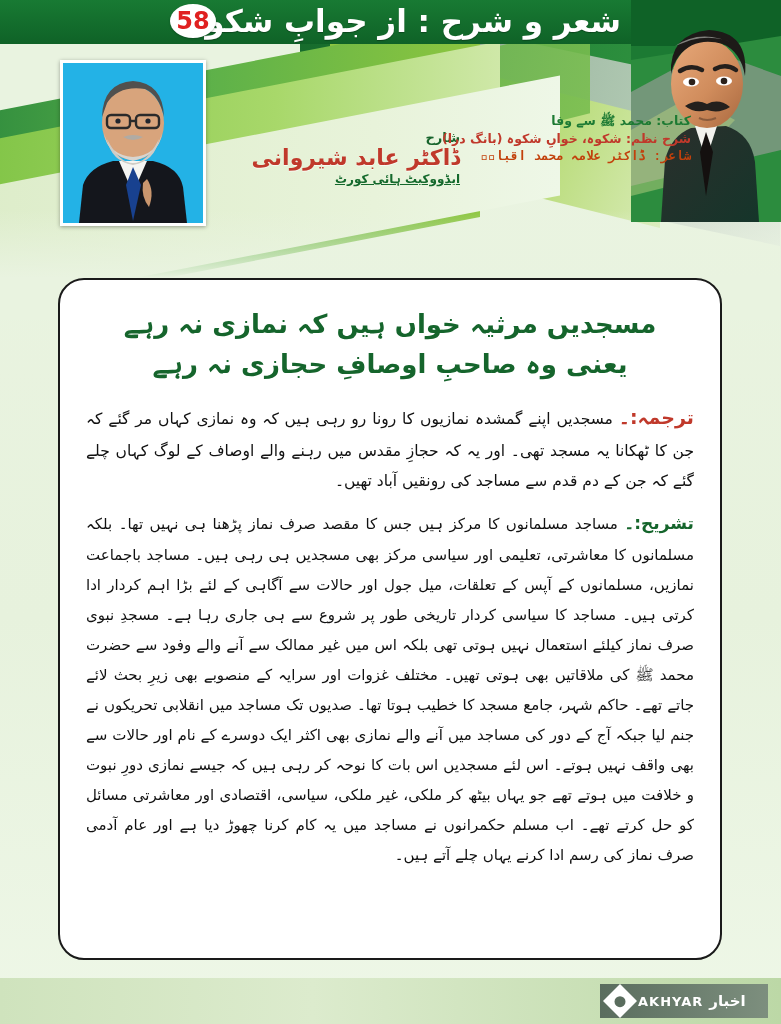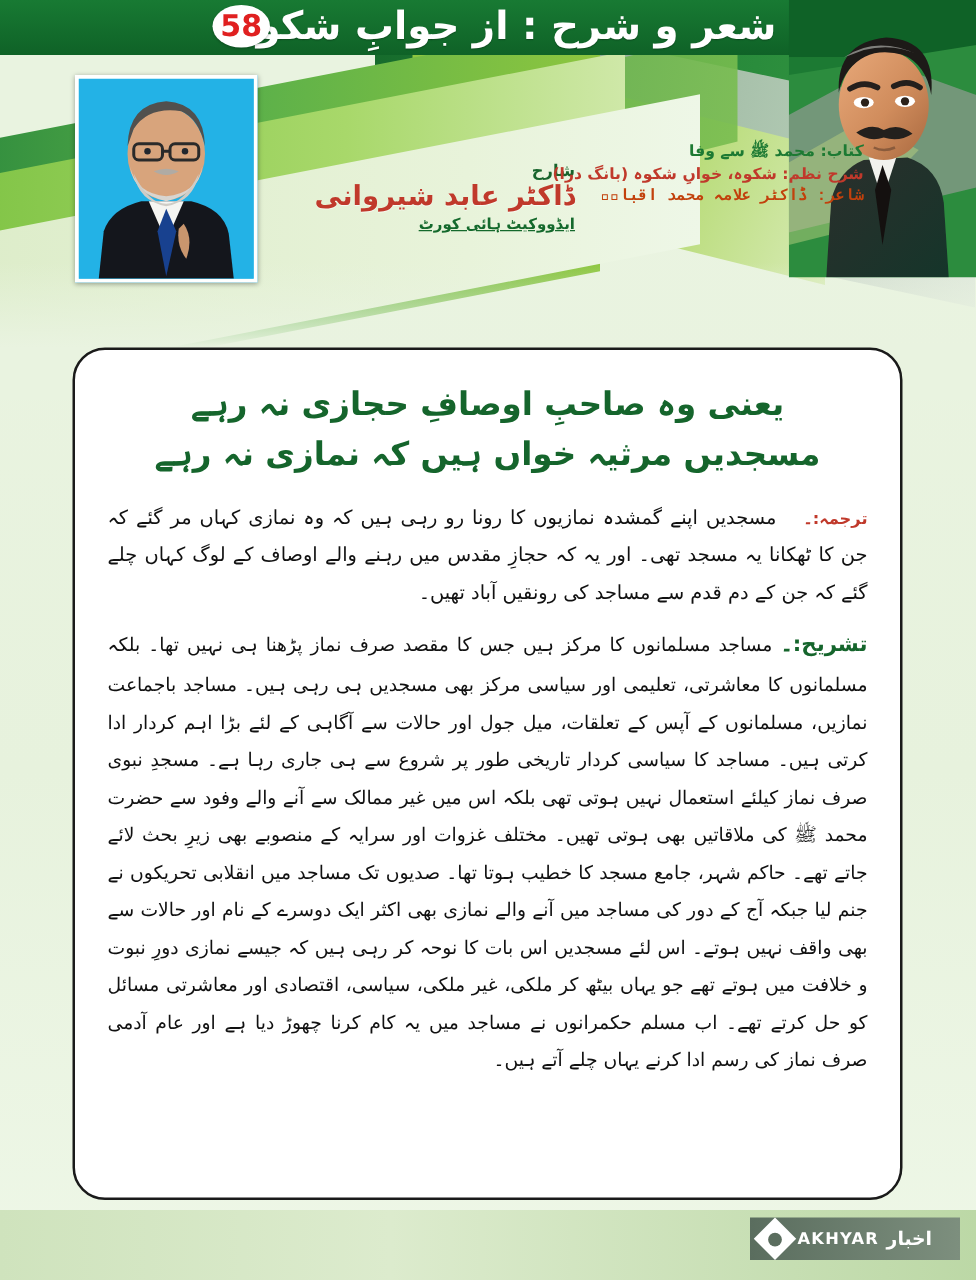--- a/index.html
+++ b/index.html
@@ -148,27 +148,27 @@
     font-size:26px;font-weight:bold;line-height:1.55;
     margin:6px 0 14px 0;
   }
   .couplet .line{white-space:nowrap;}
 
   .section{
     font-size:15.5px;line-height:1.95;color:#111;
     text-align:justify;text-align-last:right;
     margin-bottom:10px;
   }
-  .lbl-tarjuma{color:#c0392b;font-weight:bold;font-size:13px;margin-left:15px;}
+  .lbl-tarjuma{color:#c0392b;font-weight:bold;font-size:19px;}
   .lbl-tashreeh{color:#15652c;font-weight:bold;font-size:17px;}
   .section.body{font-size:15px;line-height:2.0;}
 
   
   .footer{
-    position:absolute;left:0;bottom:0;width:781px;height:56px;
+    position:absolute;left:0;bottom:0;width:781px;height:46px;
     background:linear-gradient(90deg,#cfe3bd 0%,#dcebcd 40%,#bcd8a6 100%);
     z-index:10;
   }
   .footer-logo{
     position:absolute;left:600px;top:6px;width:168px;height:34px;
     background:linear-gradient(90deg,#5a6d5e 0%,#7d8f7e 100%);
     display:flex;align-items:center;gap:6px;padding:0 8px;
     box-sizing:border-box;direction:ltr;
   }
   .diamond{
@@ -267,22 +267,22 @@
   <div class="bookinfo">
     <div class="b1">کتاب: محمد ﷺ سے وفا</div>
     <div class="b2">شرح نظم: شکوہ، خواںِ شکوہ (بانگ درا)</div>
     <div class="b3">شاعر: ڈاکٹر علامہ محمد اقبالؒ</div>
   </div>
 
 
   <div class="card">
 
     <div class="couplet">
+      <div class="line">مسجدیں مرثیہ خواں ہیں کہ نمازی نہ رہے</div>
       <div class="line">یعنی وہ صاحبِ اوصافِ حجازی نہ رہے</div>
-      <div class="line">مسجدیں مرثیہ خواں ہیں کہ نمازی نہ رہے</div>
     </div>
 
     <div class="section">
       <span class="lbl-tarjuma">ترجمہ:۔</span>
       <span>مسجدیں اپنے گمشدہ نمازیوں کا رونا رو رہی ہیں کہ وہ نمازی کہاں مر گئے کہ جن کا ٹھکانا یہ مسجد تھی۔ اور یہ کہ حجازِ مقدس میں رہنے والے اوصاف کے لوگ کہاں چلے گئے کہ جن کے دم قدم سے مساجد کی رونقیں آباد تھیں۔</span>
     </div>
 
     <div class="section body">
       <span class="lbl-tashreeh">تشریح:۔</span>
       <span>مساجد مسلمانوں کا مرکز ہیں جس کا مقصد صرف نماز پڑھنا ہی نہیں تھا۔ بلکہ مسلمانوں کا معاشرتی، تعلیمی اور سیاسی مرکز بھی مسجدیں ہی رہی ہیں۔ مساجد باجماعت نمازیں، مسلمانوں کے آپس کے تعلقات، میل جول اور حالات سے آگاہی کے لئے بڑا اہم کردار ادا کرتی ہیں۔ مساجد کا سیاسی کردار تاریخی طور پر شروع سے ہی جاری رہا ہے۔ مسجدِ نبوی صرف نماز کیلئے استعمال نہیں ہوتی تھی بلکہ اس میں غیر ممالک سے آنے والے وفود سے حضرت محمد ﷺ کی ملاقاتیں بھی ہوتی تھیں۔ مختلف غزوات اور سرایہ کے منصوبے بھی زیرِ بحث لائے جاتے تھے۔ حاکم شہر، جامع مسجد کا خطیب ہوتا تھا۔ صدیوں تک مساجد میں انقلابی تحریکوں نے جنم لیا جبکہ آج کے دور کی مساجد میں آنے والے نمازی بھی اکثر ایک دوسرے کے نام اور حالات سے بھی واقف نہیں ہوتے۔ اس لئے مسجدیں اس بات کا نوحہ کر رہی ہیں کہ جیسے نمازی دورِ نبوت و خلافت میں ہوتے تھے جو یہاں بیٹھ کر ملکی، غیر ملکی، سیاسی، اقتصادی اور معاشرتی مسائل کو حل کرتے تھے۔ اب مسلم حکمرانوں نے مساجد میں یہ کام کرنا چھوڑ دیا ہے اور عام آدمی صرف نماز کی رسم ادا کرنے یہاں چلے آتے ہیں۔</span>

